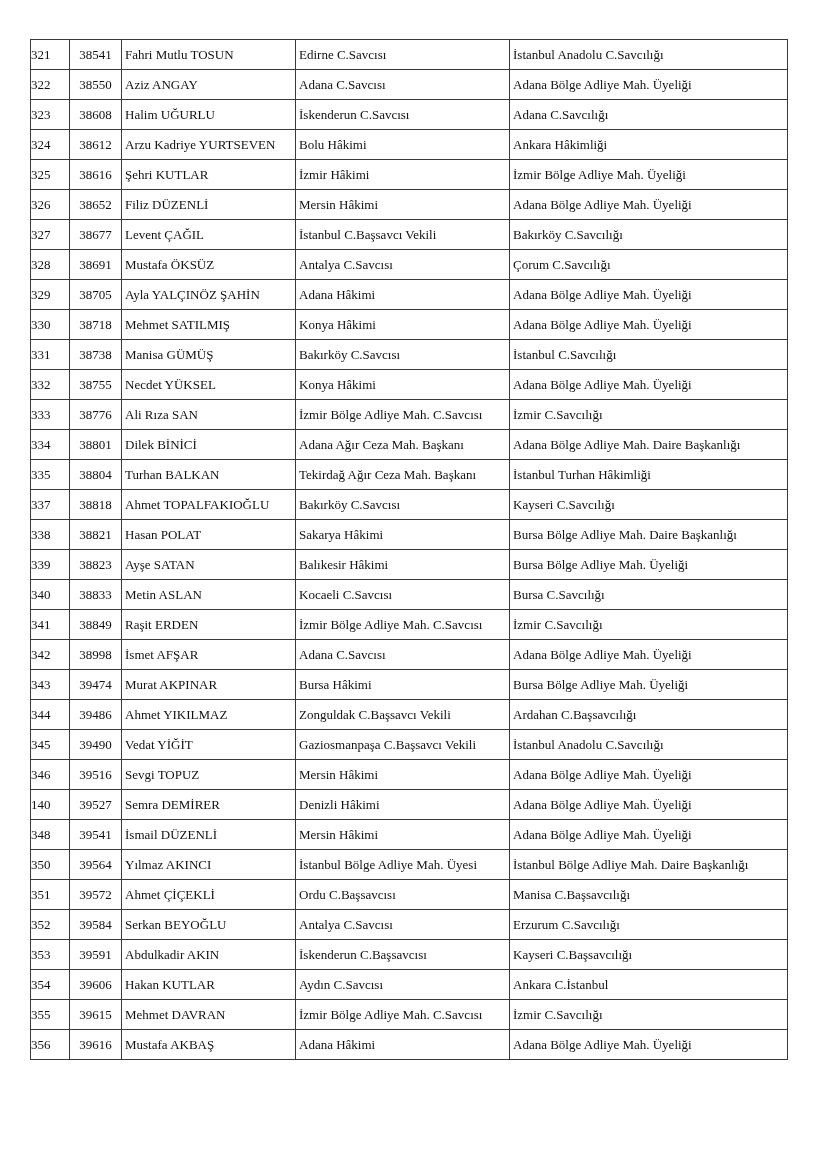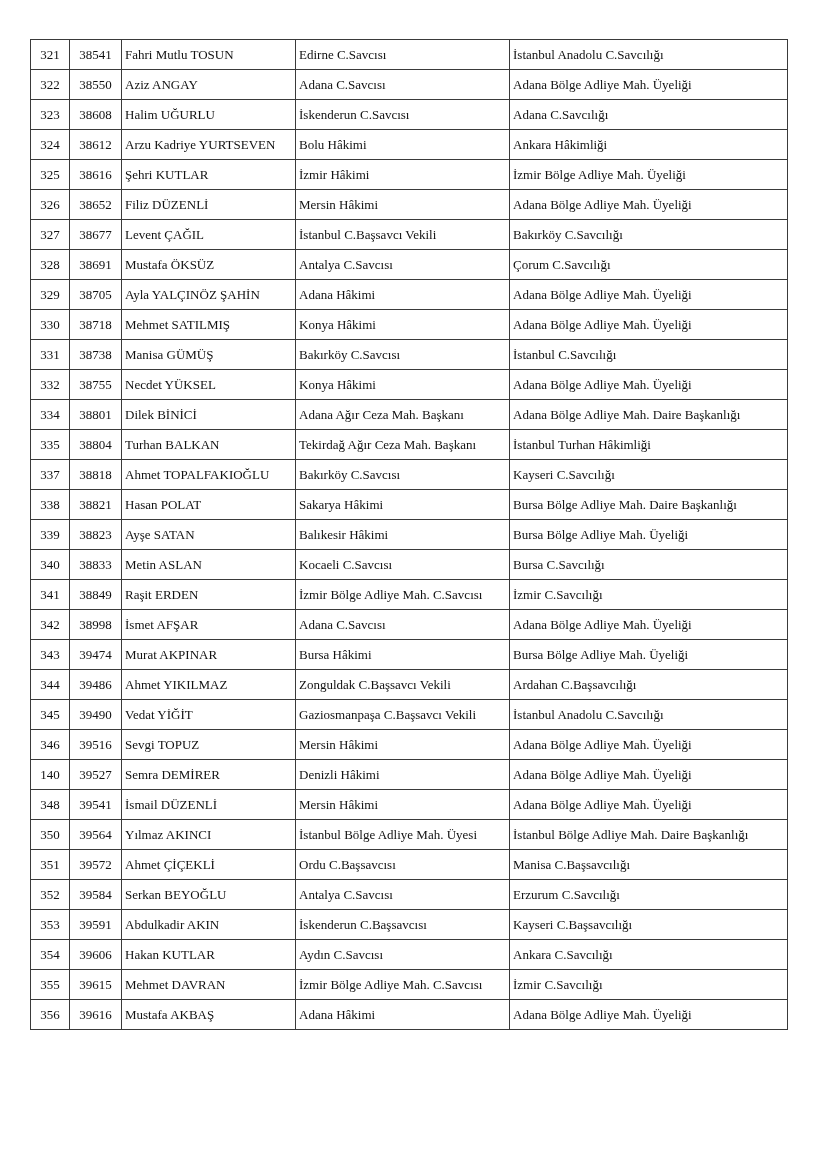--- a/index.html
+++ b/index.html
@@ -17,21 +17,21 @@
     color: #111;
   }
   table.list td {
     border: 1px solid #3a3a3a;
     height: 29px;
     padding: 0 0 0 3px;
     white-space: nowrap;
     overflow: hidden;
     vertical-align: middle;
   }
-  table.list td.c-sira { text-align: center; padding: 0; }
+  table.list td.c-sira { text-align: left; padding: 0; }
   table.list td.c-sicil { text-align: center; padding: 0; }
   col.w1 { width: 39px; }
   col.w2 { width: 52px; }
   col.w3 { width: 174px; }
   col.w4 { width: 214px; }
   col.w5 { width: 278px; }
 </style>
 </head>
 <body>
 
@@ -124,20 +124,27 @@
           <td class="c-new">İstanbul C.Savcılığı</td>
         </tr>
         <tr>
           <td class="c-sira">332</td>
           <td class="c-sicil">38755</td>
           <td class="c-name">Necdet YÜKSEL</td>
           <td class="c-old">Konya Hâkimi</td>
           <td class="c-new">Adana Bölge Adliye Mah. Üyeliği</td>
         </tr>
         <tr>
+          <td class="c-sira">333</td>
+          <td class="c-sicil">38776</td>
+          <td class="c-name">Ali Rıza SAN</td>
+          <td class="c-old">İzmir Bölge Adliye Mah. C.Savcısı</td>
+          <td class="c-new">İzmir C.Savcılığı</td>
+        </tr>
+        <tr>
           <td class="c-sira">334</td>
           <td class="c-sicil">38801</td>
           <td class="c-name">Dilek BİNİCİ</td>
           <td class="c-old">Adana Ağır Ceza Mah. Başkanı</td>
           <td class="c-new">Adana Bölge Adliye Mah. Daire Başkanlığı</td>
         </tr>
         <tr>
           <td class="c-sira">335</td>
           <td class="c-sicil">38804</td>
           <td class="c-name">Turhan BALKAN</td>
@@ -254,21 +261,21 @@
           <td class="c-sicil">39591</td>
           <td class="c-name">Abdulkadir AKIN</td>
           <td class="c-old">İskenderun C.Başsavcısı</td>
           <td class="c-new">Kayseri C.Başsavcılığı</td>
         </tr>
         <tr>
           <td class="c-sira">354</td>
           <td class="c-sicil">39606</td>
           <td class="c-name">Hakan KUTLAR</td>
           <td class="c-old">Aydın C.Savcısı</td>
-          <td class="c-new">Ankara C.Savcılığı</td>
+          <td class="c-new">Ankara C.İstanbul</td>
         </tr>
         <tr>
           <td class="c-sira">355</td>
           <td class="c-sicil">39615</td>
           <td class="c-name">Mehmet DAVRAN</td>
           <td class="c-old">İzmir Bölge Adliye Mah. C.Savcısı</td>
           <td class="c-new">İzmir C.Savcılığı</td>
         </tr>
         <tr>
           <td class="c-sira">356</td>

